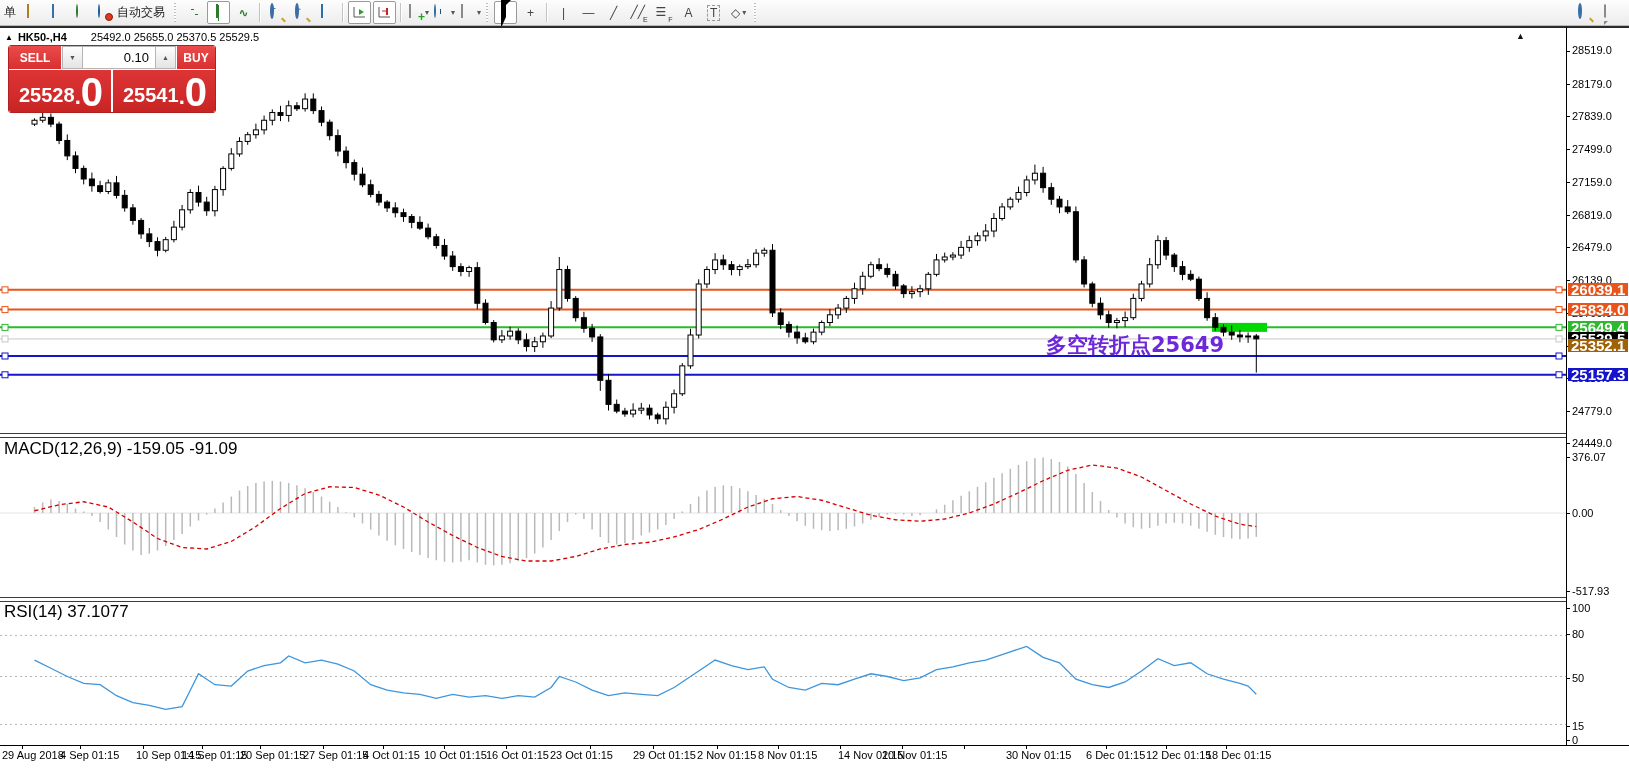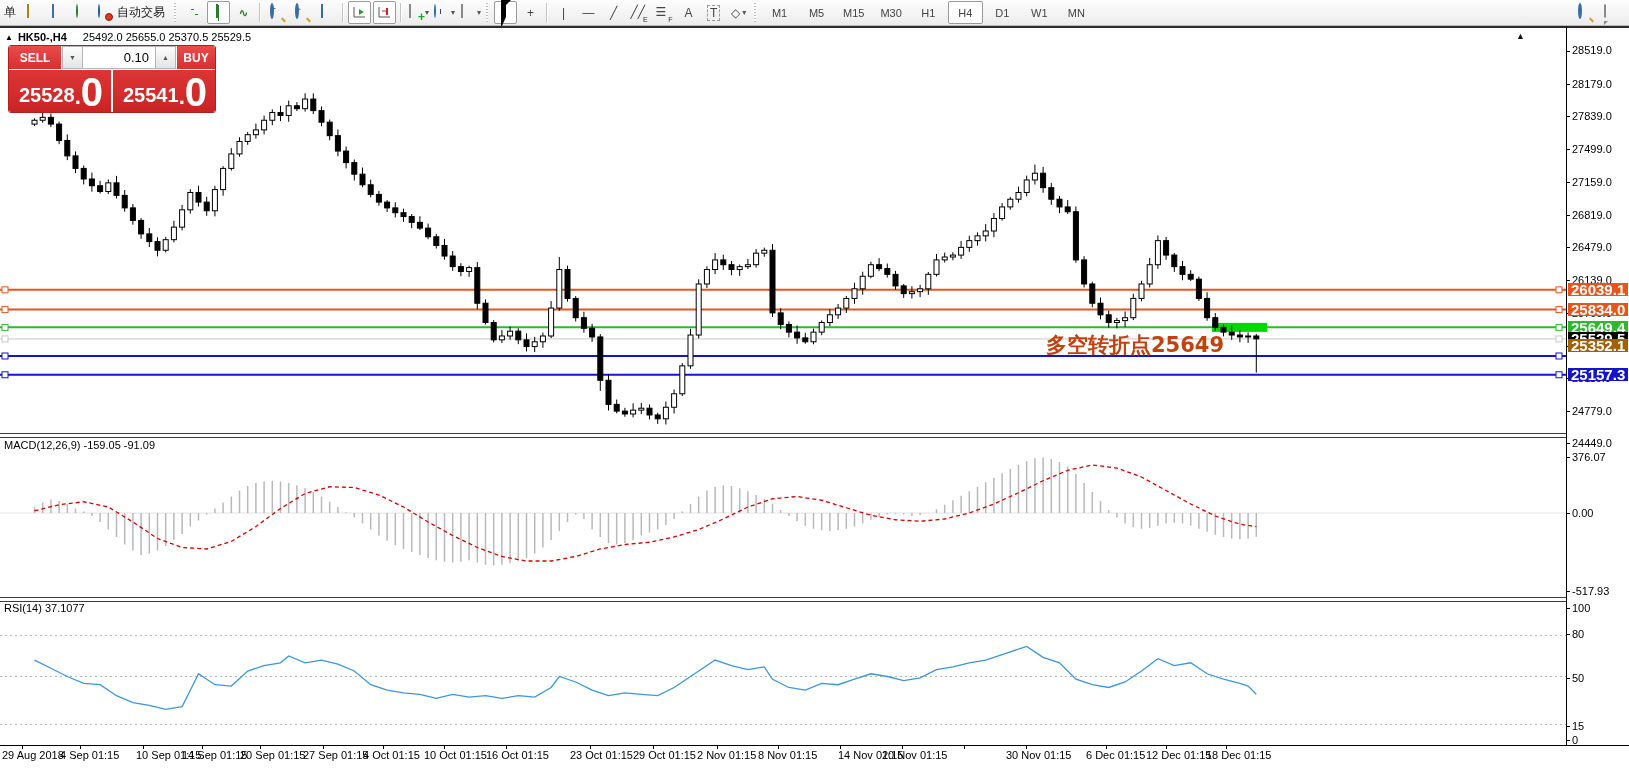--- a/index.html
+++ b/index.html
@@ -43,50 +43,50 @@
   .ic-candle::before{content:"";position:absolute;left:7px;top:0px;width:1px;height:16px;background:#2d7a2d;}
   .ic-bars{width:1px;height:12px;background:#2d7a2d;margin:2px 7px;}
   .ic-bars::before{content:"";position:absolute;left:5px;top:4px;width:3px;height:1px;background:#2d7a2d;}
   .ic-bars::after{content:"";position:absolute;left:9px;top:9px;width:3px;height:1px;background:#2d7a2d;}
   .ic-chat{width:12px;height:9px;border:1px solid #8a8a8a;border-radius:3px;margin:3px 2px;background:#fff;}
   .ic-chat::after{content:"";position:absolute;left:2px;bottom:-4px;width:0;height:0;border-top:4px solid #8a8a8a;border-right:4px solid transparent;}
   
   #winline{position:absolute;left:0;top:26px;width:1629px;height:2px;background:#2a2a2a;}
   #title-row{position:absolute;left:5px;top:31px;font-size:11px;color:#000;display:flex;align-items:center;z-index:30;}
   #title-row .tri{font-size:8px;margin-right:5px;}
-  #title-row .sym{font-weight:bold;margin-right:16px;}
+  #title-row .sym{font-weight:bold;margin-right:24px;}
   .pane-sep{position:absolute;left:0;width:1566px;height:3px;background:#fff;border-top:1px solid #3c3c3c;border-bottom:1px solid #3c3c3c;z-index:5;}
   #axis-border{position:absolute;left:1566px;top:27px;width:1px;height:719px;background:#000;}
   #time-border{position:absolute;left:0;top:745px;width:1629px;height:1px;background:#000;}
   svg{position:absolute;left:0;overflow:visible;}
   .axis-label{position:absolute;left:1572px;font-size:11px;color:#000;white-space:nowrap;z-index:6;}
   .axis-tick{position:absolute;left:1566px;width:4px;height:1px;background:#000;z-index:6;}
   .price-tag{position:absolute;left:1568px;width:57px;height:13px;font-size:15px;font-weight:bold;color:#fff;
      padding-left:3px;line-height:13px;z-index:7;}
   .time-label{position:absolute;top:749px;font-size:11px;color:#000;white-space:nowrap;}
   .time-tick{position:absolute;top:745px;width:1px;height:4px;background:#000;}
-  .ind-label{position:absolute;left:4px;font-size:11px;color:#000;z-index:6;}
+  .ind-label{position:absolute;left:4px;font-size:17px;color:#000;z-index:6;}
   
   #trade-panel{position:absolute;left:8px;top:45px;width:206px;z-index:40;background:#fff;
      border:1px solid #b02020;border-radius:3px;overflow:hidden;}
   #tp-row1{display:flex;height:23px;background:#fff;}
   .tp-btn{background:linear-gradient(#ea4b4b,#d92f2f);color:#fff;font-weight:bold;font-size:12px;
      display:flex;align-items:center;justify-content:center;}
   #sell-btn{width:52px;border-right:1px solid #fff;}
   #buy-btn{flex:1;border-left:1px solid #fff;}
   .spin{width:19px;background:linear-gradient(#fdfdfd,#e4e4e4);border:1px solid #b5b5b5;color:#555;
      font-size:7px;display:flex;align-items:center;justify-content:center;}
   #vol-input{width:66px;border:1px solid #b5b5b5;border-left:none;border-right:none;text-align:right;
      font-size:13px;padding:0 6px 0 0;color:#000;font-family:"Liberation Sans",sans-serif;}
   #tp-row2{display:flex;height:42px;background:#fff;gap:2px;margin-top:1px;}
   .tp-price{flex:1;background:linear-gradient(#dd3535,#c92424);color:#fff;display:flex;align-items:flex-end;justify-content:center;padding-bottom:2px;}
   .tp-price .small{font-size:20px;font-weight:bold;line-height:30px;}
   .tp-price .dot{font-size:22px;font-weight:bold;line-height:26px;}
   .tp-price .big{font-size:40px;font-weight:bold;line-height:36px;letter-spacing:-2px;}
-  #annotation{position:absolute;left:1046px;top:331px;z-index:8;font-size:21px;font-weight:bold;color:#c2410c;
+  #annotation{position:absolute;left:1046px;top:331px;z-index:8;font-size:21px;font-weight:bold;color:#6d28d9;
      font-family:"DejaVu Sans","Liberation Sans",sans-serif;letter-spacing:0px;white-space:nowrap;}
   #corner-tri{position:absolute;left:1516px;top:31px;font-size:9px;color:#111;z-index:6;}
 </style>
 </head>
 <body>
 
 <div id="app">
 
   <div id="toolbar">
     <span class="tb-text">单</span>
@@ -181,31 +181,20 @@
         <span class="glyph">A</span>
       </span>
     <span class="tb-item">
         <span class="glyph" style="border:1px dashed #999;padding:0 2px;">T</span>
       </span>
     <span class="tb-item">
         <span class="glyph">◇</span>
         <span class="caret">▾</span>
       </span>
     <span class="tb-grip"></span>
-    <span id="tf-bar" style="display:flex;align-items:center;">
-        <span class="tb-item tf-btn">M1</span>
-        <span class="tb-item tf-btn">M5</span>
-        <span class="tb-item tf-btn">M15</span>
-        <span class="tb-item tf-btn">M30</span>
-        <span class="tb-item tf-btn">H1</span>
-        <span class="tb-item tf-btn active">H4</span>
-        <span class="tb-item tf-btn">D1</span>
-        <span class="tb-item tf-btn">W1</span>
-        <span class="tb-item tf-btn">MN</span>
-      </span>
     <span style="flex:1"></span>
     <span class="tb-item">
         <span class="icon16"><span class="ic-mag"></span></span>
       </span>
     <span class="tb-item" style="margin-right:8px;">
         <span class="icon16"><span class="ic-chat"></span></span>
       </span>
   </div>
 
   <div id="winline"></div>
@@ -803,21 +792,21 @@
       <div class="time-label" style="left: 240px;">20 Sep 01:15</div>
       <div class="time-tick" style="left: 323px;"></div>
       <div class="time-label" style="left: 303px;">27 Sep 01:15</div>
       <div class="time-tick" style="left: 383px;"></div>
       <div class="time-label" style="left: 363px;">4 Oct 01:15</div>
       <div class="time-tick" style="left: 444px;"></div>
       <div class="time-label" style="left: 424px;">10 Oct 01:15</div>
       <div class="time-tick" style="left: 506px;"></div>
       <div class="time-label" style="left: 486px;">16 Oct 01:15</div>
       <div class="time-tick" style="left: 590px;"></div>
-      <div class="time-label" style="left: 570px;">23 Oct 01:15</div>
+      <div class="time-label" style="left: 550px;">23 Oct 01:15</div>
       <div class="time-tick" style="left: 653px;"></div>
       <div class="time-label" style="left: 633px;">29 Oct 01:15</div>
       <div class="time-tick" style="left: 717px;"></div>
       <div class="time-label" style="left: 697px;">2 Nov 01:15</div>
       <div class="time-tick" style="left: 778px;"></div>
       <div class="time-label" style="left: 758px;">8 Nov 01:15</div>
       <div class="time-tick" style="left: 840px;"></div>
       <div class="time-label" style="left: 820px; margin-left: 18px;">14 Nov 01:15</div>
       <div class="time-tick" style="left: 902px;"></div>
       <div class="time-label" style="left: 882px;">20 Nov 01:15</div>

